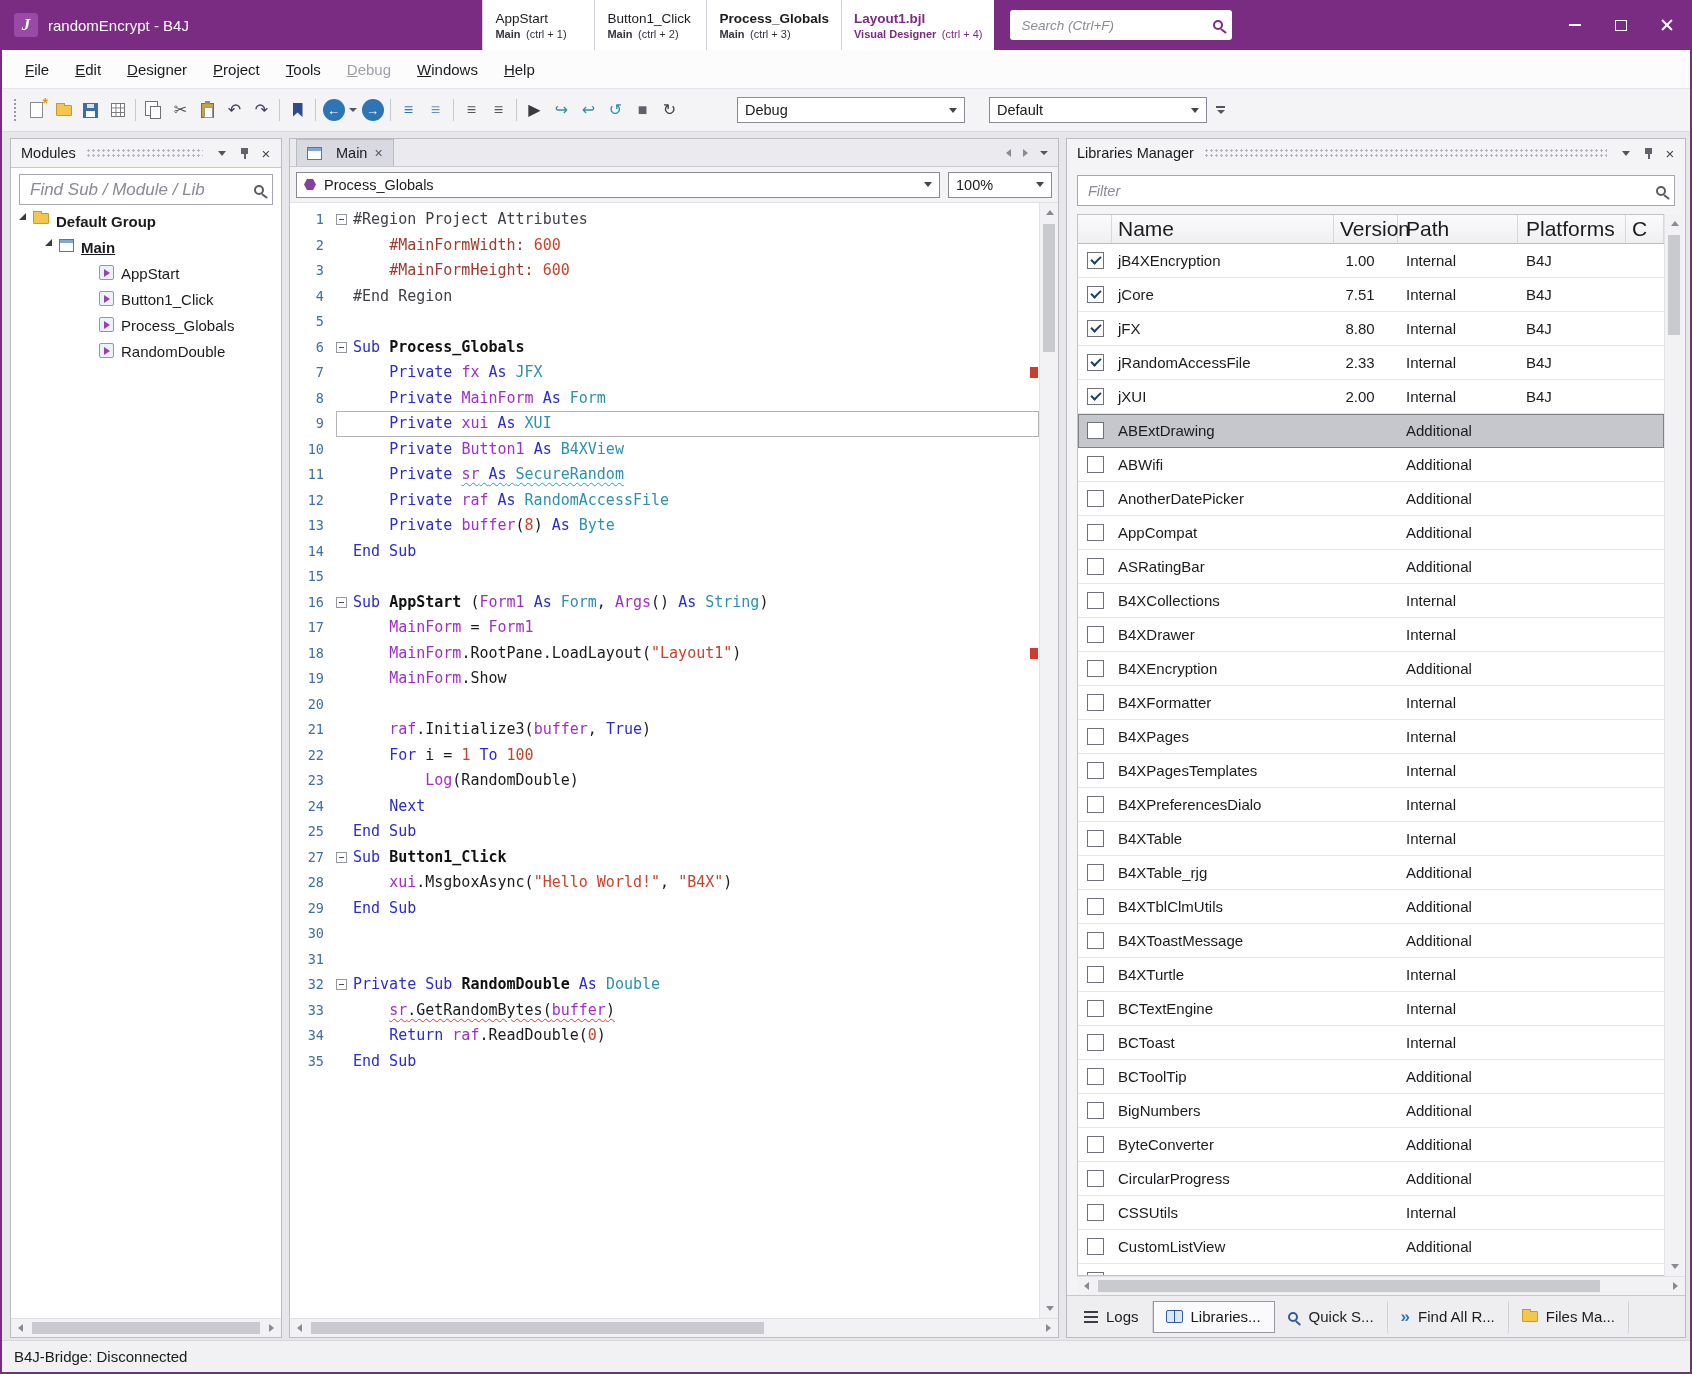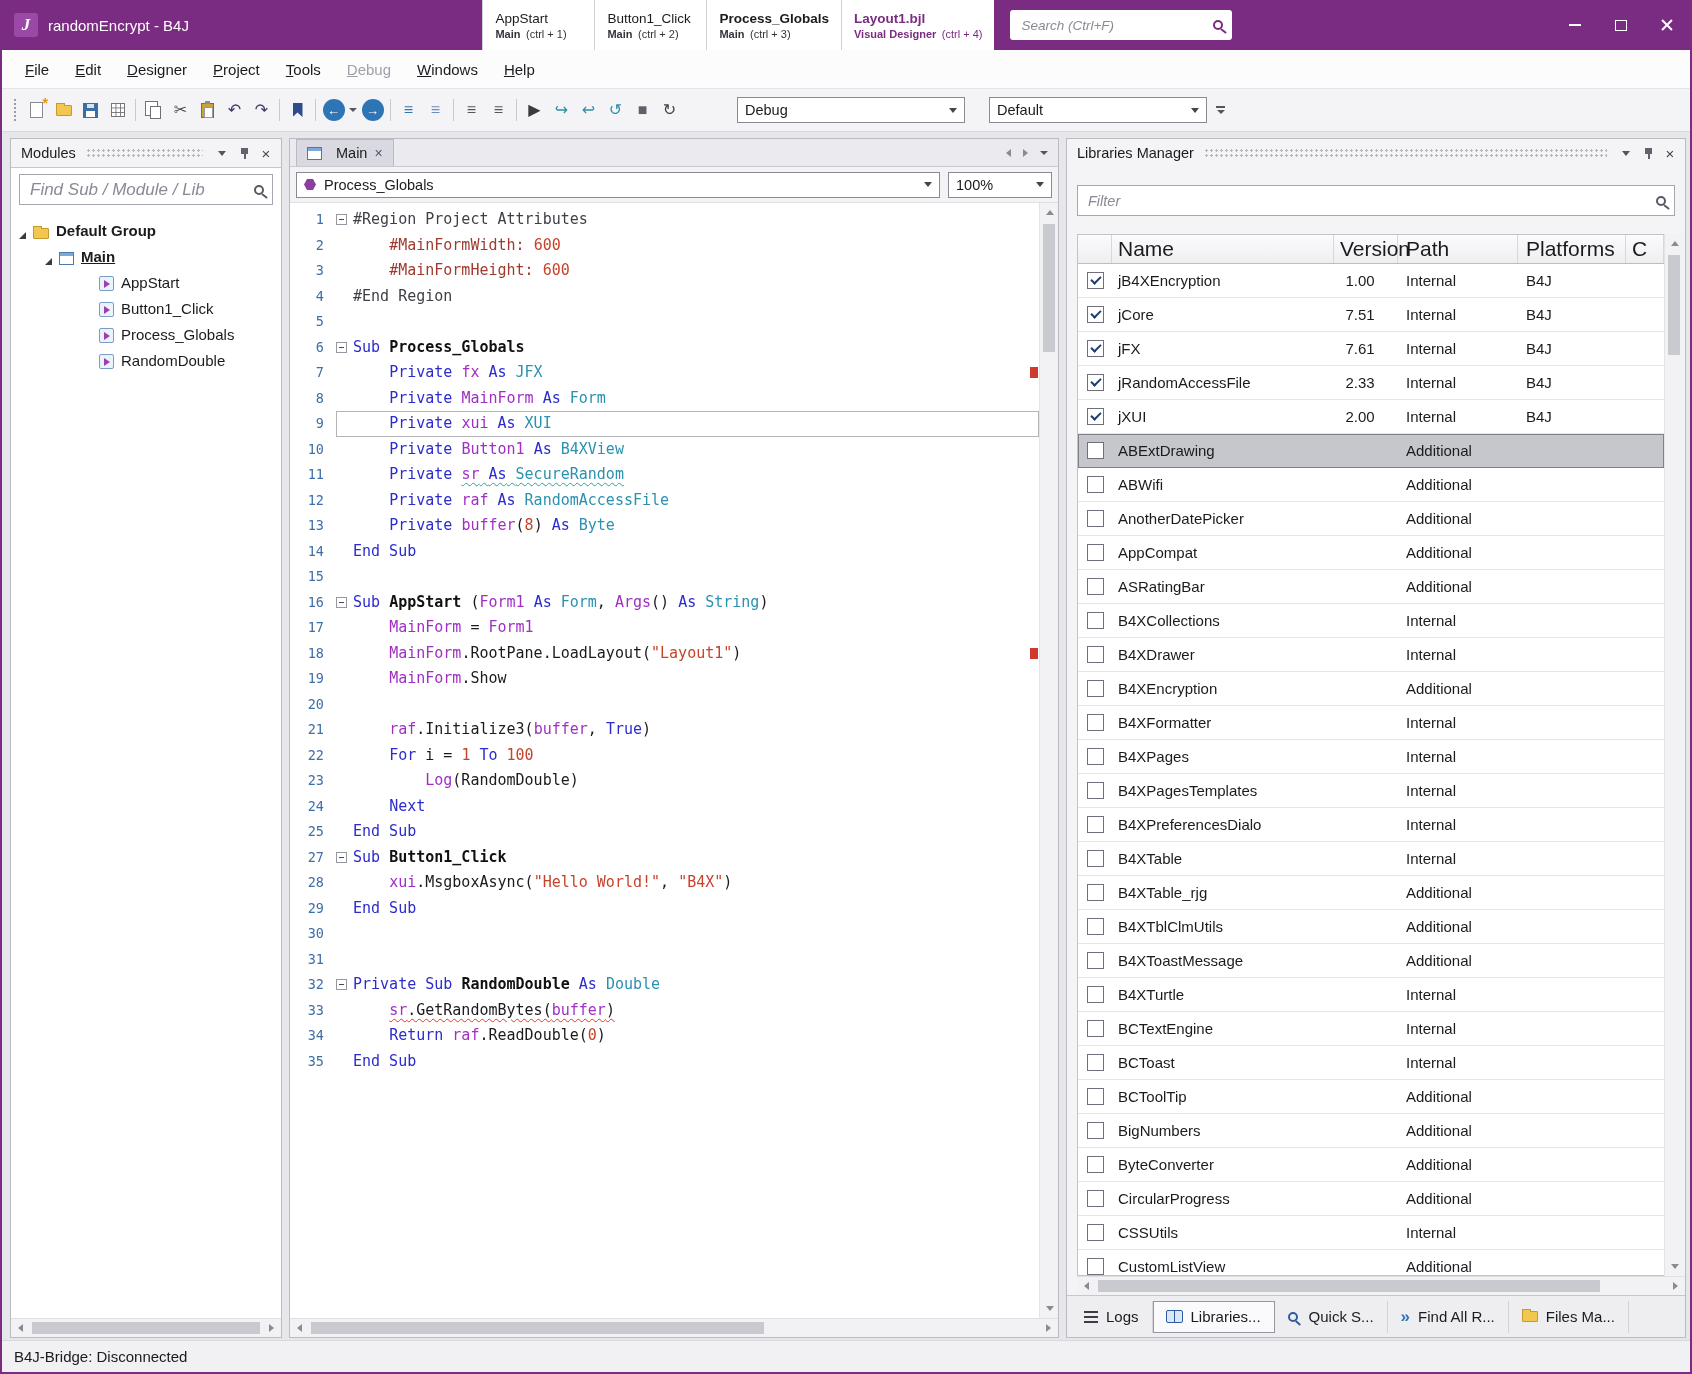--- a/index.html
+++ b/index.html
@@ -82,21 +82,21 @@
 .panel-body{flex:1;min-height:0;background:#fff;border-top:1px solid #C6C6CC;display:flex;flex-direction:column}
 .search-box{height:31px;margin:6px 8px;border:1px solid #A6A6AE;background:#fff;display:flex;align-items:center;padding:0 8px;flex:none}
 .search-box input{flex:1;border:0;outline:0;background:transparent;font-size:17px;min-width:0}
 .mag{width:10px;height:10px;border:2px solid #5A5A64;border-radius:50%;position:relative;flex:none;margin-left:6px}
 .mag::after{content:"";position:absolute;right:-6px;bottom:-4px;width:7px;height:2px;background:#5A5A64;transform:rotate(38deg);border-radius:1px}
 .mag.purple{border-color:#7A2B82}
 .mag.purple::after{background:#7A2B82}
 
 
 .tree{flex:1;overflow:hidden;padding-top:2px}
-.tree-row{display:flex;align-items:flex-end;height:26px;font-size:15px;white-space:nowrap}
+.tree-row{display:flex;align-items:flex-start;height:26px;font-size:15px;white-space:nowrap}
 .tree-row.g{padding-left:8px}
 .tree-row.m{padding-left:34px}
 .tree-row.s{padding-left:88px}
 .exp{width:0;height:0;border-bottom:7px solid #3A3A40;border-left:7px solid transparent;margin-right:7px;flex:none}
 .folder-icon{width:16px;height:11px;background:#F3C64F;border:1px solid #C79A2E;border-radius:1px;position:relative;margin-right:7px;flex:none}
 .folder-icon::before{content:"";position:absolute;top:-3px;left:-1px;width:7px;height:2px;background:#F3C64F;border:1px solid #C79A2E;border-bottom:none}
 .mod-icon{width:15px;height:13px;border:1px solid #4A7AB0;background:#fff;position:relative;margin-right:7px;flex:none}
 .mod-icon::before{content:"";position:absolute;left:0;right:0;top:0;height:3px;background:#7FA8D6}
 .sub-icon{width:15px;height:15px;border:1px solid #7A9CC6;background:#EAF2FB;border-radius:2px;display:inline-flex;align-items:center;justify-content:center;margin-right:7px;flex:none}
 .sub-icon::after{content:"";border-left:6px solid #9C3FB0;border-top:4px solid transparent;border-bottom:4px solid transparent}
@@ -149,21 +149,21 @@
 .tok.s{color:#C7432B}
 .tok.n{color:#C7432B}
 .tok.m{color:#A12FC4}
 .tok.b{color:#111;font-weight:bold}
 .tok.d{color:#3F3F46}
 .tok.a{color:#9E3B2E}
 .wg{text-decoration-line:underline;text-decoration-style:wavy;text-decoration-color:#2FA39B;text-decoration-thickness:1px;text-underline-offset:3px}
 .wr{text-decoration-line:underline;text-decoration-style:wavy;text-decoration-color:#E23B25;text-decoration-thickness:1px;text-underline-offset:3px}
 
 
-.filter-box{height:31px;margin:18px 10px;border:1px solid #A6A6AE;background:#fff;display:flex;align-items:center;padding:0 8px;flex:none}
+.filter-box{height:31px;margin:8px 10px;border:1px solid #A6A6AE;background:#fff;display:flex;align-items:center;padding:0 8px;flex:none}
 .filter-box input{flex:1;border:0;outline:0;background:transparent;font-size:14.5px;min-width:0}
 .lib-area{flex:1;min-height:0;display:flex;margin-left:10px;margin-right:2px}
 .lib-table{flex:1;min-width:0;display:flex;flex-direction:column;border:1px solid #C2C2C8;border-right:none;background:#fff}
 .lib-head{display:flex;height:29px;flex:none;background:linear-gradient(#FBFBFC,#EFEFF2);border-bottom:1px solid #BDBDC4}
 .hcell{display:flex;align-items:center;padding-left:6px;font-size:21px;border-right:1px solid #D8D8DC}
 .lib-rows{flex:1;min-height:0;overflow:hidden;background:#fff}
 .lib-row{display:flex;height:34px;align-items:center;border-bottom:1px solid #E6E6E9;font-size:15px}
 .lib-row.selected{background:#C6C7CC;outline:1px solid #808087;outline-offset:-1px}
 .cbc{width:34px;flex:none;display:flex;justify-content:center}
 .cb{width:17px;height:17px;border:1px solid #70707A;background:#fff;position:relative}
@@ -747,21 +747,21 @@
                 <span class="cell c-ver">7.51</span>
                 <span class="cell c-path">Internal</span>
                 <span class="cell c-plat">B4J</span>
                 <span class="cell c-extra"></span>
               </div>
               <div class="lib-row">
                 <span class="cbc">
                   <span class="cb checked"></span>
                 </span>
                 <span class="cell c-name">jFX</span>
-                <span class="cell c-ver">7.61</span>
+                <span class="cell c-ver">8.80</span>
                 <span class="cell c-path">Internal</span>
                 <span class="cell c-plat">B4J</span>
                 <span class="cell c-extra"></span>
               </div>
               <div class="lib-row">
                 <span class="cbc">
                   <span class="cb checked"></span>
                 </span>
                 <span class="cell c-name">jRandomAccessFile</span>
                 <span class="cell c-ver">2.33</span>

